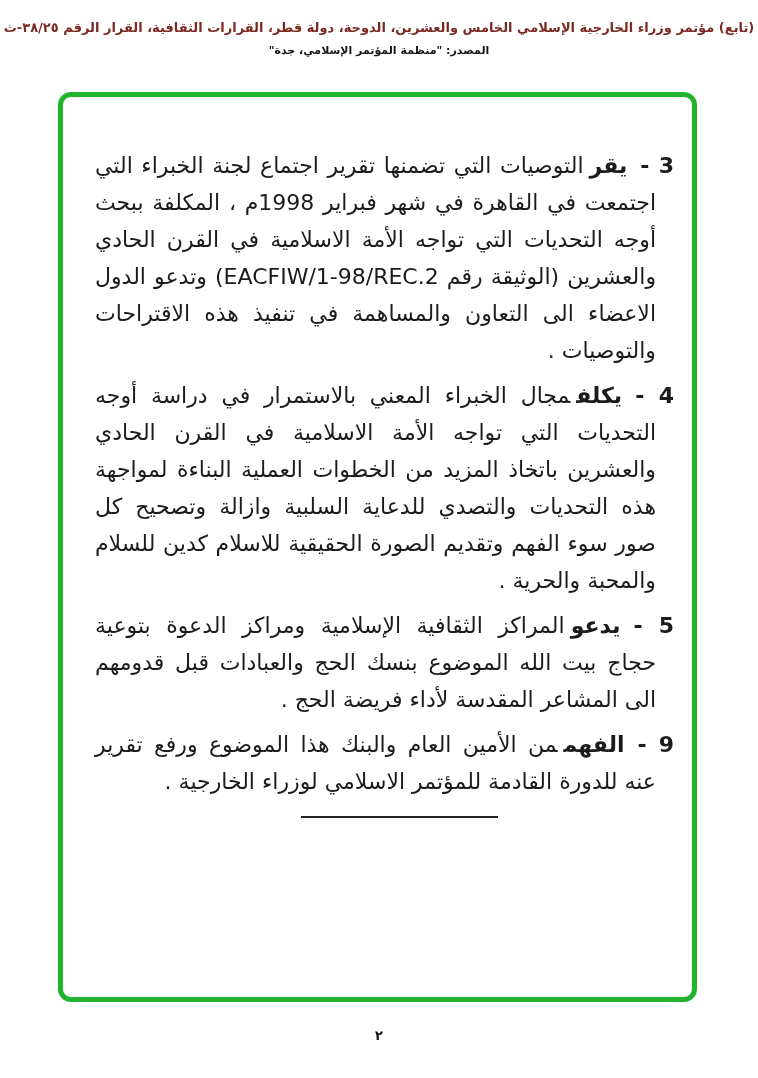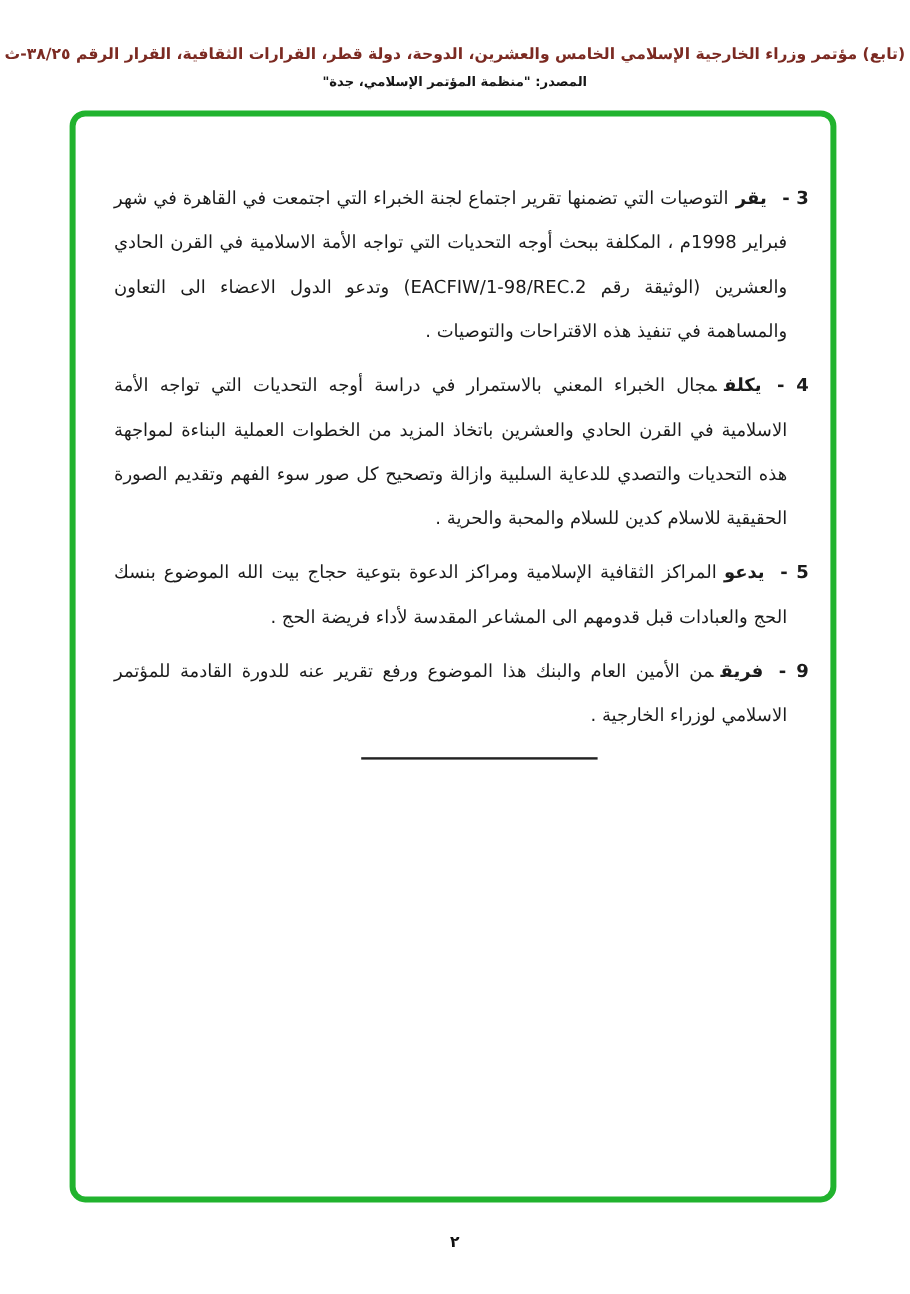--- a/index.html
+++ b/index.html
@@ -6,21 +6,21 @@
   .page{
     position:relative;
     width:758px;height:1078px;
     background:#ffffff;
     font-family:"DejaVu Sans",sans-serif;
     overflow:hidden;
     direction:rtl;
   }
   
   .hdr{
-    position:absolute;top:38px;left:0;right:0;
+    position:absolute;top:20px;left:0;right:0;
     text-align:center;
   }
   .hdr-line1{
     font-size:13px;font-weight:bold;
     color:#7b2a22;
     white-space:nowrap;
     letter-spacing:0;
   }
   .hdr-line2{
     margin-top:9px;
@@ -36,21 +36,21 @@
     border:5px solid #21b32e;
     border-radius:13px;
     background:#ffffff;
   }
   .content{
     box-sizing:border-box;
     padding:50px 18px 0 32px;
     color:#1b1b1b;
   }
   .item{
-    font-size:15px;
+    font-size:22px;
     line-height:37px;
     text-align:justify;
     padding-right:18px;
     text-indent:-18px;
     margin:0 0 8px 0;
   }
   .num{
     font-weight:bold;
     white-space:nowrap;
     margin-left:13px;
@@ -92,21 +92,21 @@
 
       <div class="item"><span class="num">3 -</span><span class="lead">يقر</span><span>التوصيات التي تضمنها تقرير اجتماع لجنة الخبراء التي اجتمعت في القاهرة في شهر فبراير 1998م ، المكلفة ببحث أوجه التحديات التي تواجه الأمة الاسلامية في القرن الحادي والعشرين (الوثيقة رقم EACFIW/1-98/REC.2) وتدعو الدول الاعضاء الى التعاون والمساهمة في تنفيذ هذه الاقتراحات والتوصيات .</span></div>
 
       <div class="item"><span class="num">4 -</span><span class="lead underlined">يكلف</span><span>مجال الخبراء المعني بالاستمرار في دراسة أوجه التحديات التي تواجه الأمة الاسلامية في القرن الحادي والعشرين باتخاذ المزيد من الخطوات العملية البناءة لمواجهة هذه التحديات والتصدي للدعاية السلبية وازالة وتصحيح كل صور سوء الفهم وتقديم الصورة الحقيقية للاسلام كدين للسلام والمحبة والحرية .</span></div>
 
       <div class="item"><span class="num">5 -</span><span class="lead">يدعو</span><span>المراكز الثقافية الإسلامية ومراكز الدعوة بتوعية حجاج بيت الله الموضوع بنسك الحج والعبادات قبل قدومهم الى المشاعر المقدسة لأداء فريضة الحج .</span></div>
 
 
 
 
-      <div class="item"><span class="num">9 -</span><span class="lead underlined">فريق</span><span>من الأمين العام والبنك هذا الموضوع ورفع تقرير عنه للدورة القادمة للمؤتمر الاسلامي لوزراء الخارجية .</span></div>
+      <div class="item"><span class="num">9 -</span><span class="lead underlined">الفهم</span><span>من الأمين العام والبنك هذا الموضوع ورفع تقرير عنه للدورة القادمة للمؤتمر الاسلامي لوزراء الخارجية .</span></div>
 
       <div class="divider"></div>
     </div>
   </div>
 
   <div class="pagenum">٢</div>
 
 </div>
 
 </body></html>

